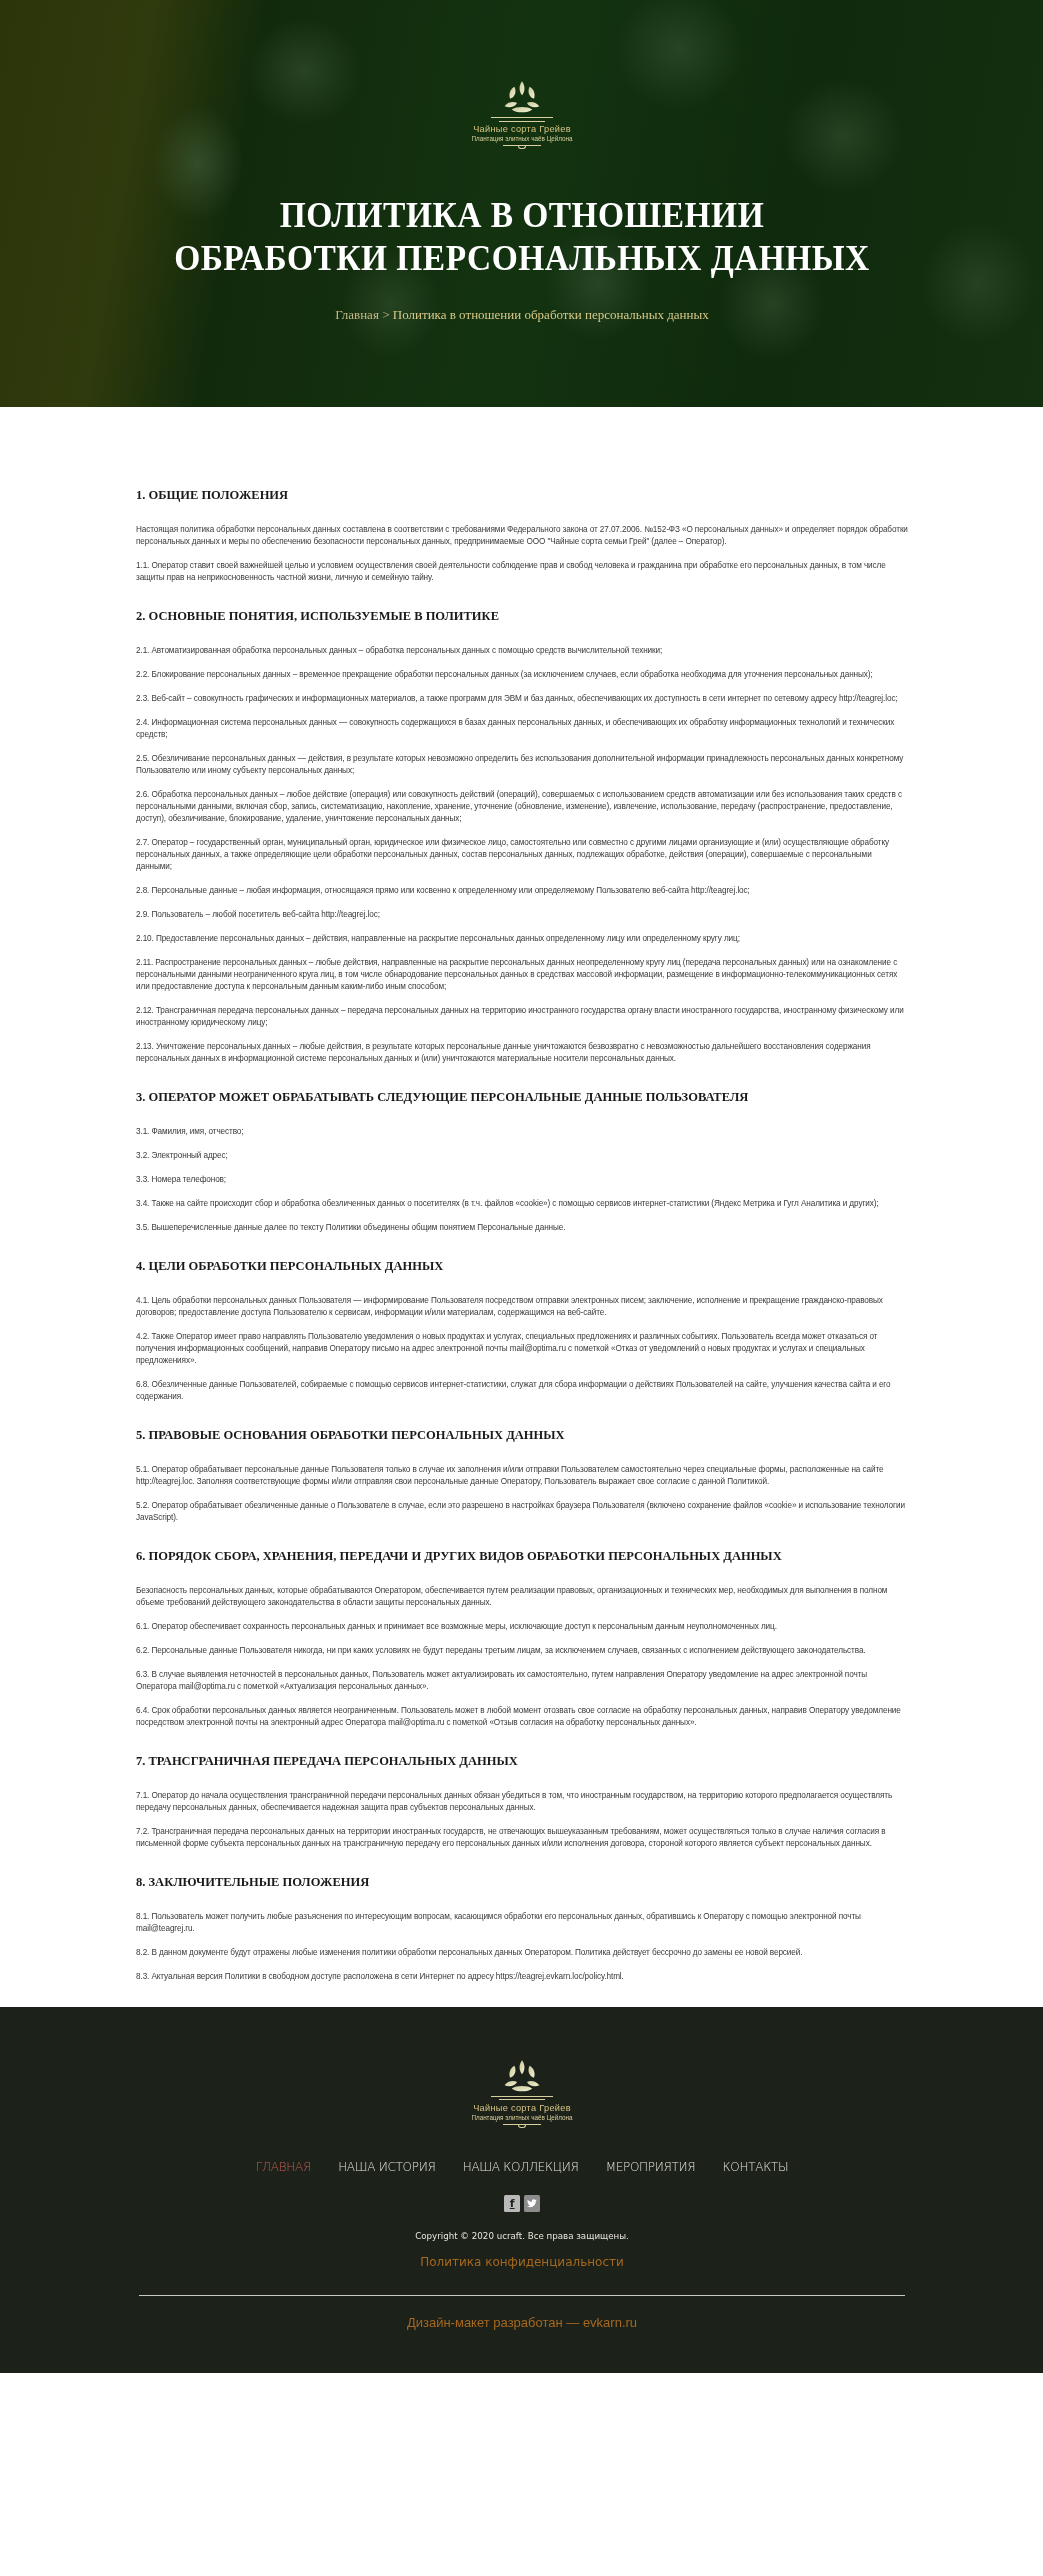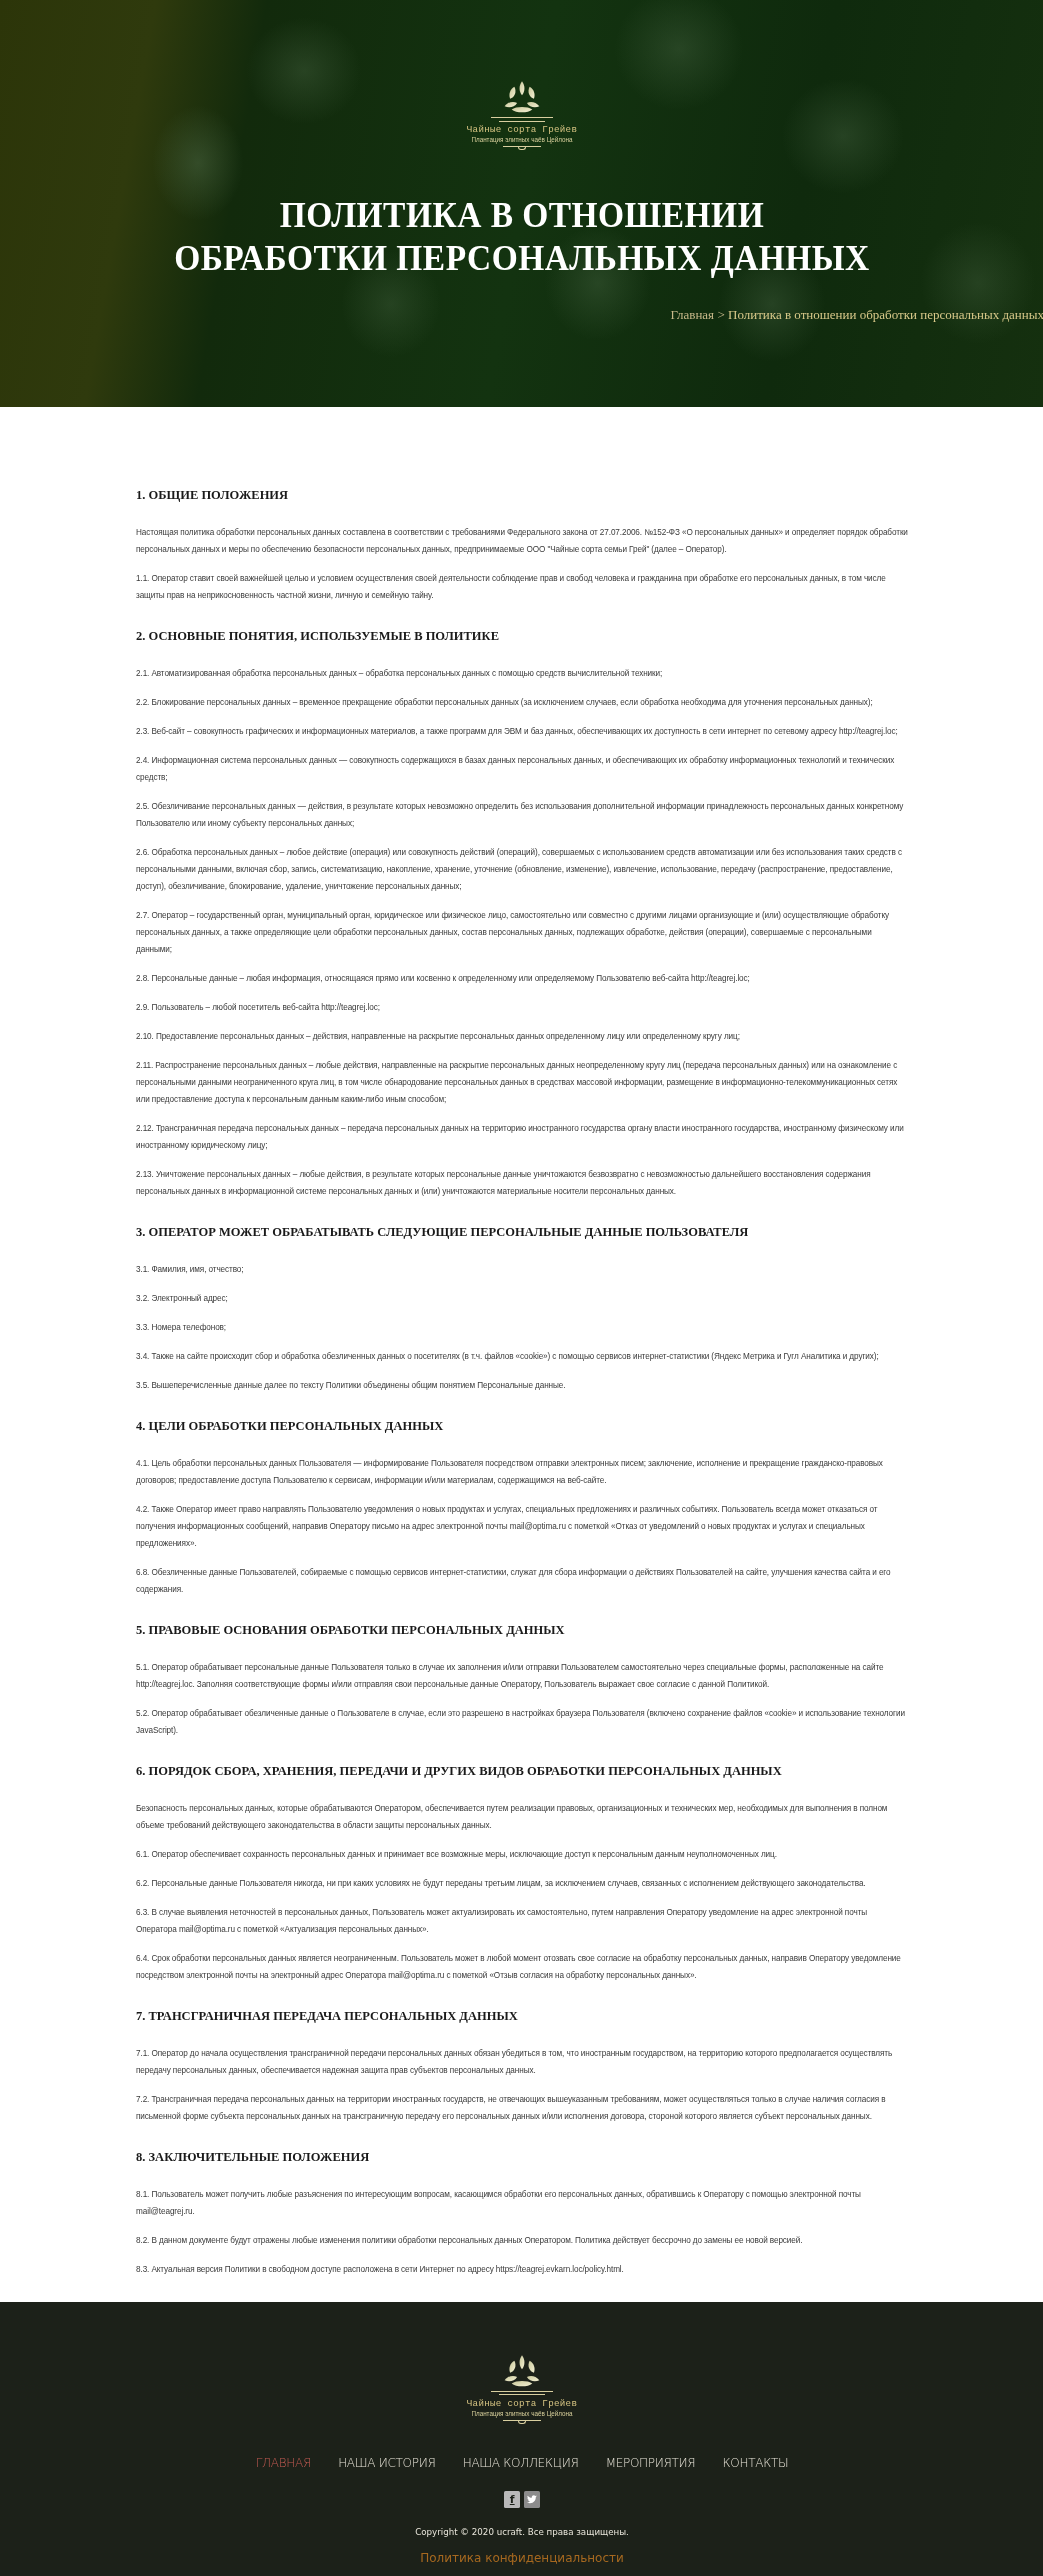--- a/index.html
+++ b/index.html
@@ -21,50 +21,50 @@
       linear-gradient(100deg, #2c3509 0%, #2f3a0d 14%, #122a0c 24%, #133310 50%, #0f2a0d 75%, #15300f 100%);
   }
   .hero-logo {
     position: absolute; left: 50%; top: 80px; transform: translateX(-50%);
     width: 130px; text-align: center;
   }
   .leaf-mark { width: 38px; height: 34px; margin: 0 auto; display: block; }
   .logo-rule1 { width: 62px; height: 1.1px; background: #d9cfa0; margin: 3.3px auto 0; }
   .logo-rule2 { width: 46px; height: 0.5px; background: #d9cfa0; margin: 2.2px auto 0; }
   .logo-title {
-    font-family: Liberation Mono, monospace; font-size: 9.2px; color: #d7c583;
+    font-family: Liberation Sans, sans-serif; font-size: 9.2px; color: #d7c583;
     letter-spacing: 0.3px; margin-top: 3.3px; white-space: nowrap;
   }
   .logo-sub { font-family: "Liberation Sans", sans-serif; font-size: 6.3px; color: #d7cf9b; margin-top: 1.1px; white-space: nowrap; }
   .logo-rule3 { width: 38px; height: 0.5px; background: #d9cfa0; margin: 2.7px auto 0; }
   .logo-ring { width: 7.6px; height: 3.8px; border: 0.5px solid #d9cfa0; border-top: none; border-radius: 0 0 4.3px 4.3px; margin: 0 auto; }
 
   .hero-title {
     position: absolute; left: 0; right: 0; top: 194px; text-align: center;
     font-family: "Liberation Serif", serif; font-size: 36px; line-height: 43px;
     color: #ffffff; letter-spacing: 0.5px; transform: scaleX(0.93);
   }
   .breadcrumb {
-    position: absolute; left: 0; right: 0; top: 307px; text-align: right;
+    position: absolute; left: 0; right: 0; top: 307px; text-align: center;
     font-family: "Liberation Serif", serif; font-size: 13px;
   }
   .breadcrumb .home { color: #c8b98a; text-decoration: none; }
   .breadcrumb .sep { color: #c8b98a; margin: 0 3.3px; }
   .breadcrumb .current { color: #d9c98a; }
 
   
   .content { width: 772px; margin: 0 auto; padding-top: 80px; }
   .section { margin-bottom: 24px; }
   .section h2 {
     font-family: "Liberation Serif", serif; font-weight: bold; font-size: 12.5px;
     color: #1a1a1a; text-transform: uppercase; letter-spacing: 0px;
     margin-bottom: 20.7px; line-height: 16.3px;
   }
   .section p {
-    font-family: "Liberation Sans", sans-serif; font-size: 8.2px; line-height: 17px;
+    font-family: "Liberation Sans", sans-serif; font-size: 8.2px; line-height: 12px;
     color: #3a3a3a; margin-bottom: 12px; letter-spacing: -0.1px;
   }
 
   
   .footer { background: #1c2119; width: 1044px; padding-top: 52px; padding-bottom: 43px; text-align: center; }
   .footer-logo { width: 130px; margin: 0 auto; text-align: center; }
   .footer-nav { margin-top: 32px; display: flex; justify-content: center; gap: 0; }
   .footer-nav a {
     font-family: "DejaVu Sans", sans-serif; font-size: 12px; font-weight: 300;
     color: #e6e2d6; text-decoration: none; margin: 0 13.6px; letter-spacing: -0.3px;

